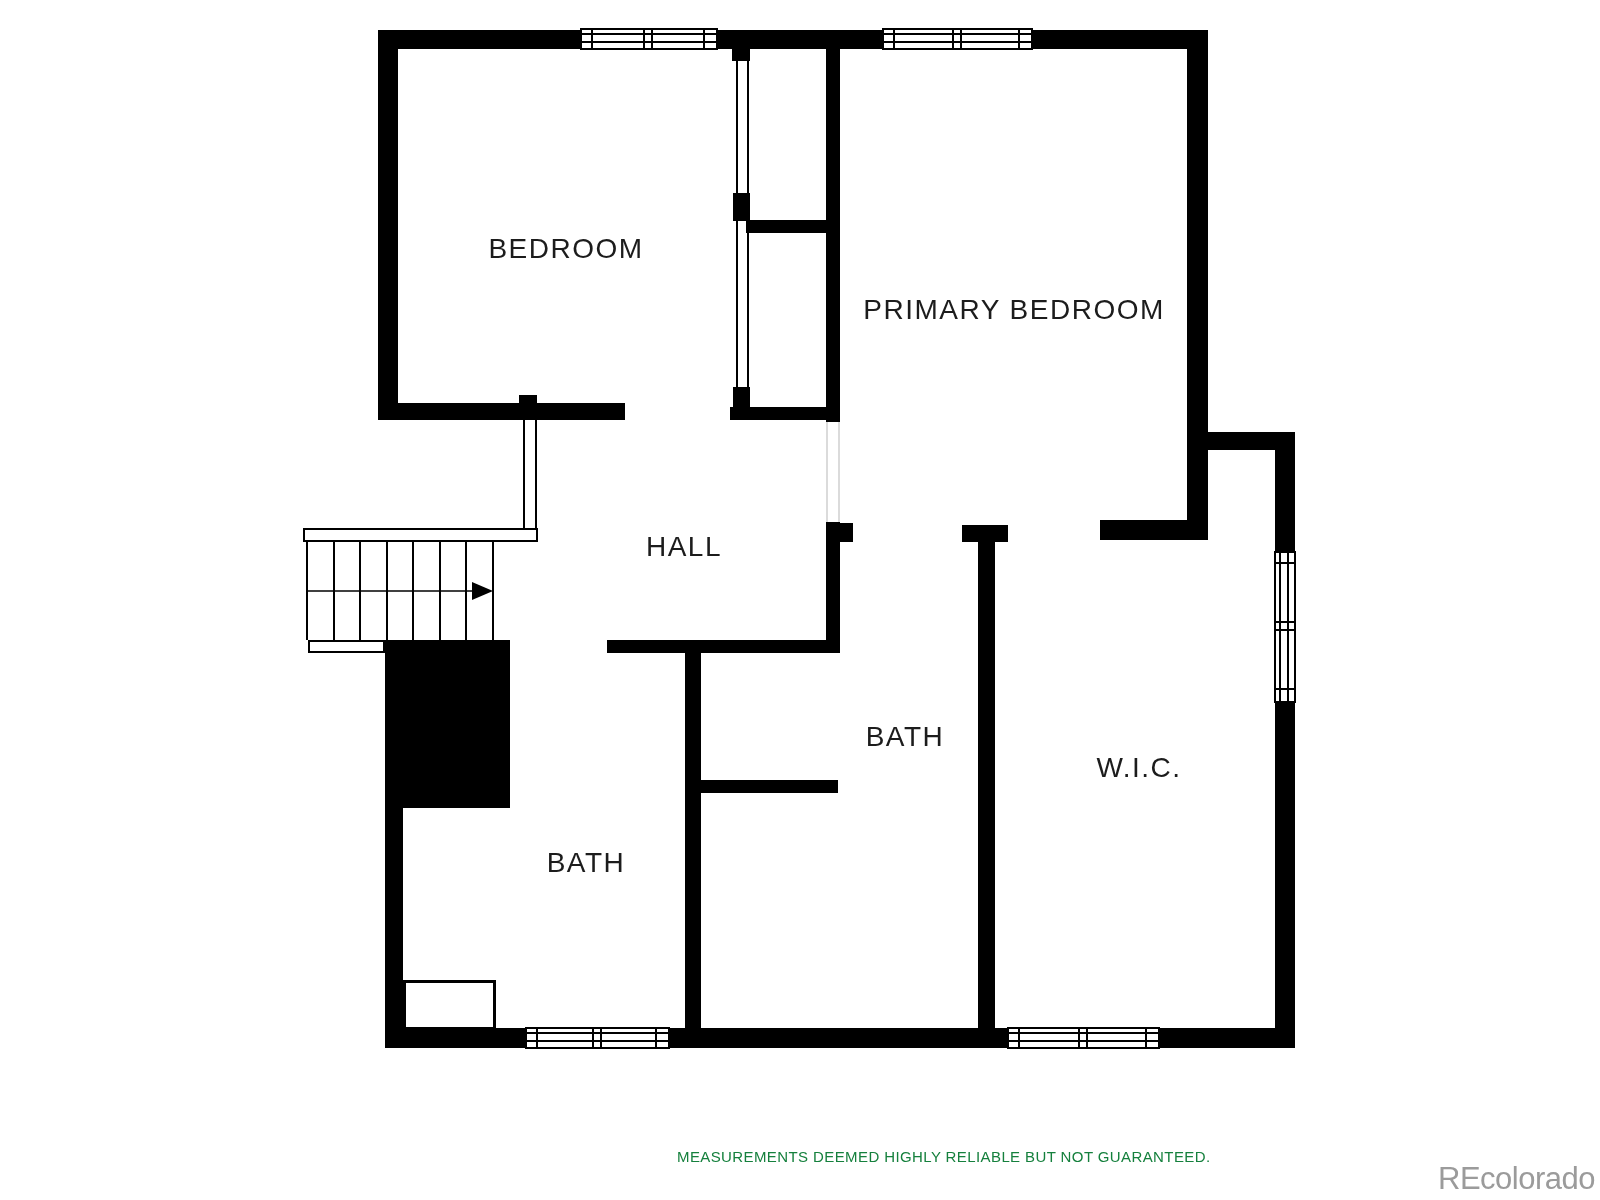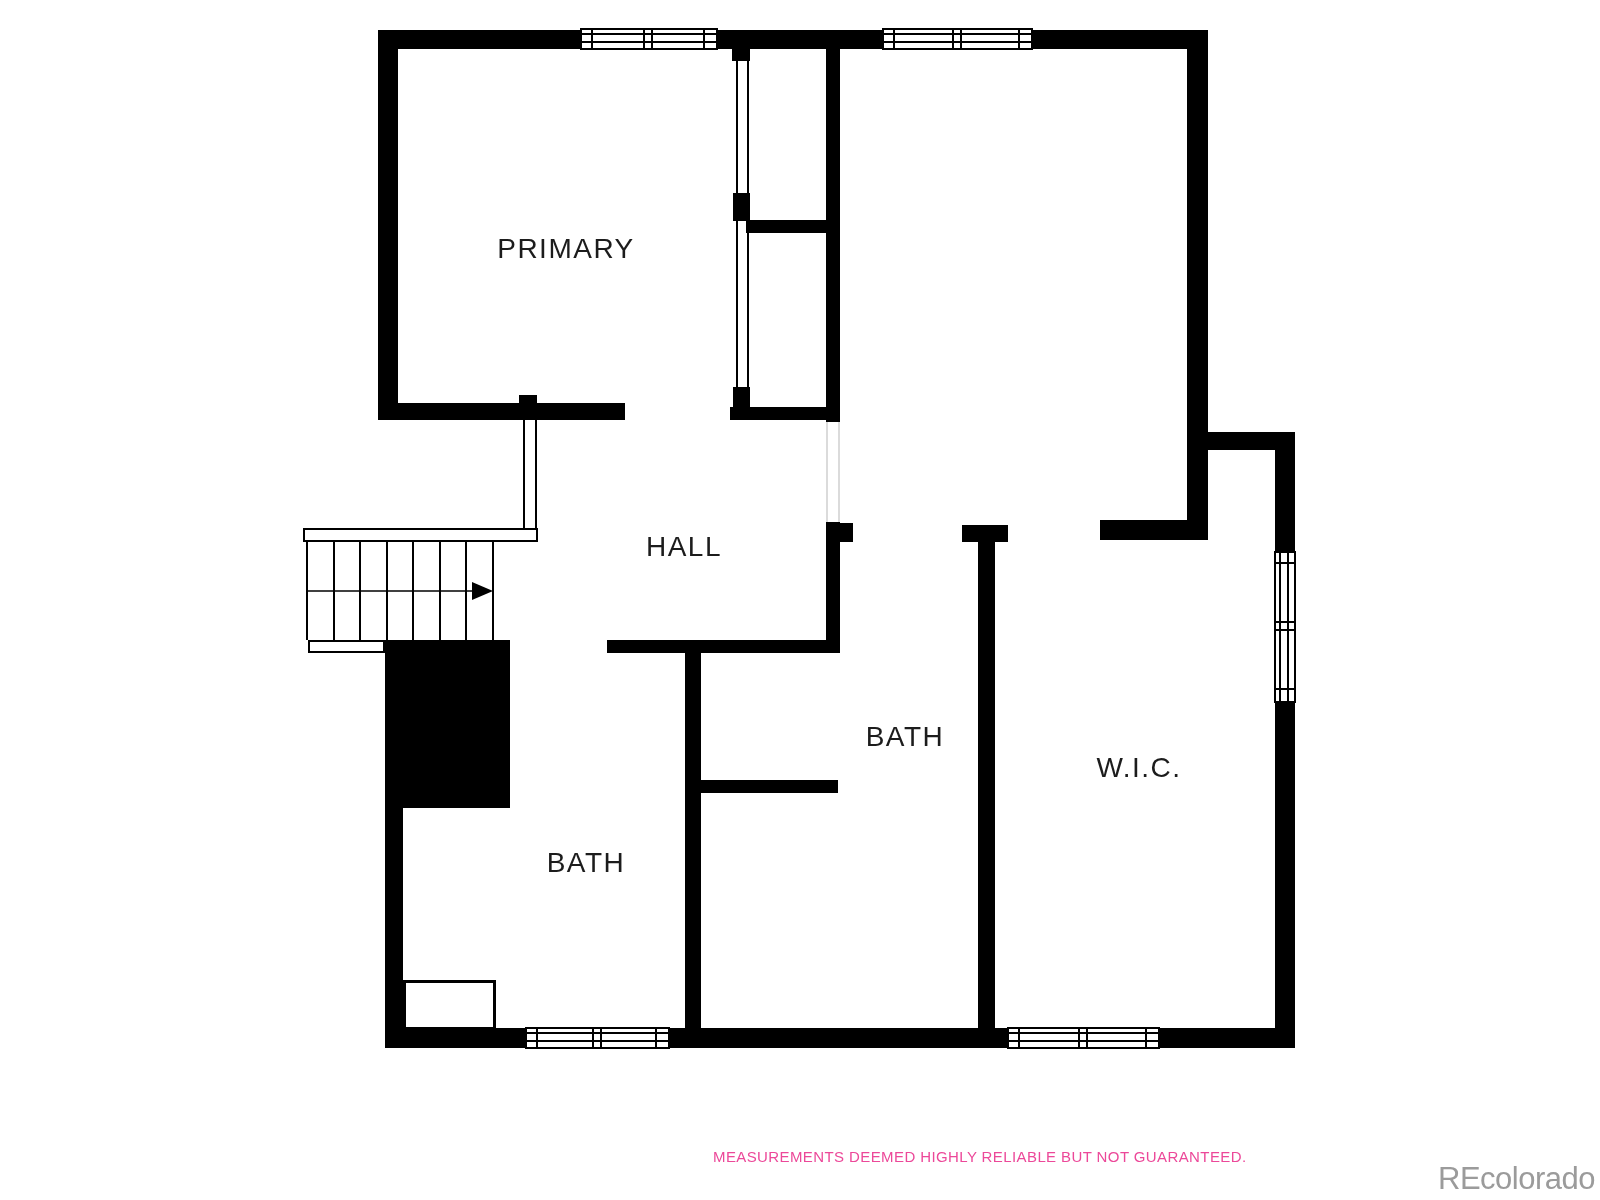--- a/index.html
+++ b/index.html
@@ -24,22 +24,22 @@
   .winv{
     background-size:2px 100%,2px 100%,100% 2px,100% 2px,100% 2px,100% 2px;
     background-position:3px 0,calc(100% - 5px) 0,0 9px,0 calc(100% - 11px),0 calc(50% - 5px),0 calc(50% + 3px);
   }
   .room-label{
     position:absolute;transform:translate(-50%,-50%);
     font-size:28px;letter-spacing:1.5px;color:#1c1c1c;white-space:nowrap;
   }
   .svg-overlay{position:absolute;left:0;top:0;pointer-events:none;}
   .disclaimer{
-    position:absolute;left:713px;top:1148px;font-size:15px;letter-spacing:0.4px;
-    color:#ec4899;white-space:nowrap;
+    position:absolute;left:677px;top:1148px;font-size:15px;letter-spacing:0.4px;
+    color:#15803d;white-space:nowrap;
   }
   .watermark{
     position:absolute;left:1438px;top:1161px;font-size:31px;letter-spacing:-0.5px;
     color:#9b9b9b;white-space:nowrap;text-align:center;
   }
 </style>
 </head>
 <body>
 
 <div class="plan">
@@ -97,21 +97,22 @@
   <div class="rail" style="left:303px;top:528px;width:235px;height:14px"></div>
   <div class="rail" style="left:308px;top:640px;width:77px;height:13px"></div>
   <div class="shower" style="left:403px;top:980px;width:93px;height:50px"></div>
 
   <div class="win winh" style="left:580px;top:28px;width:138px;height:22px"></div>
   <div class="win winh" style="left:882px;top:28px;width:151px;height:22px"></div>
   <div class="win winh" style="left:525px;top:1027px;width:145px;height:22px"></div>
   <div class="win winh" style="left:1007px;top:1027px;width:153px;height:22px"></div>
   <div class="win winv" style="left:1274px;top:551px;width:22px;height:152px"></div>
 
-  <div class="room-label" style="left:566px;top:249px">PRIMARY</div>
+  <div class="room-label" style="left:566px;top:249px">BEDROOM</div>
+  <div class="room-label" style="left:1014px;top:310px">PRIMARY BEDROOM</div>
   <div class="room-label" style="left:684px;top:547px">HALL</div>
   <div class="room-label" style="left:905px;top:737px">BATH</div>
   <div class="room-label" style="left:586px;top:863px">BATH</div>
   <div class="room-label" style="left:1139px;top:768px">W.I.C.</div>
 </div>
 
 <div class="disclaimer">MEASUREMENTS DEEMED HIGHLY RELIABLE BUT NOT GUARANTEED.</div>
 <div class="watermark">REcolorado</div>
 
 </body></html>

